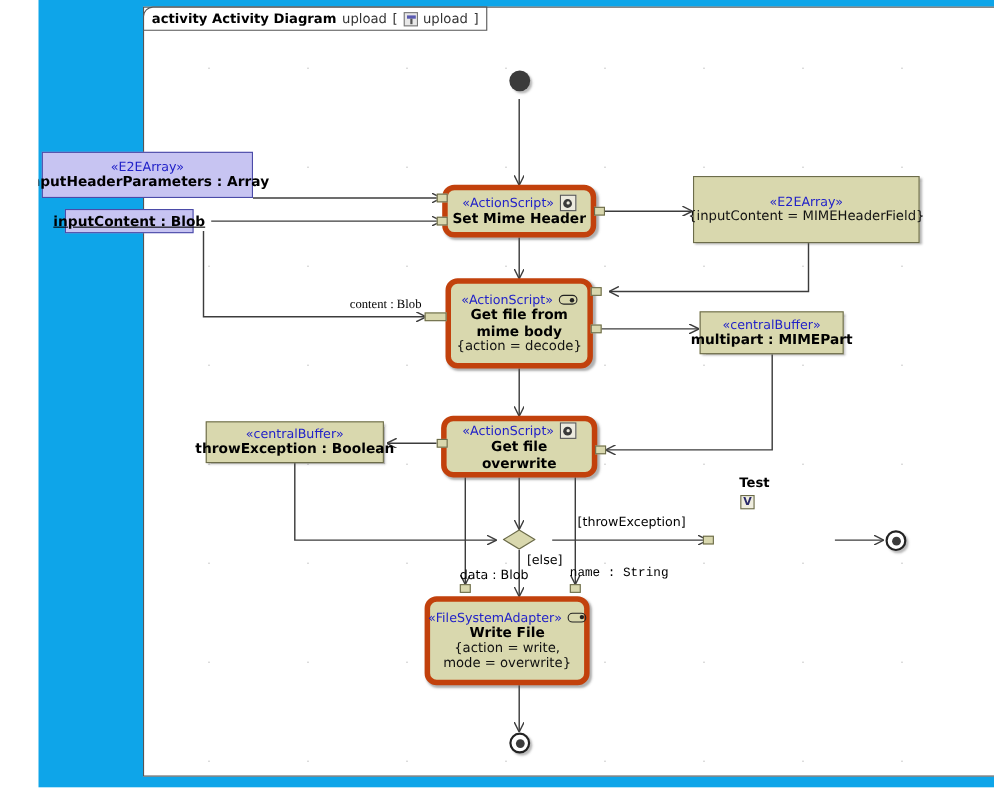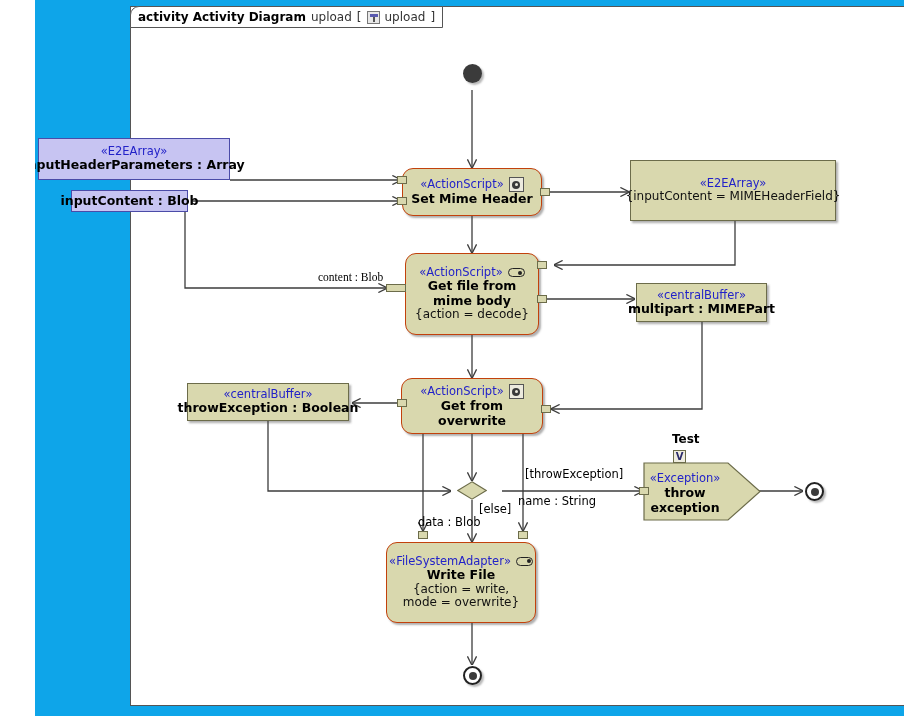--- a/index.html
+++ b/index.html
@@ -84,21 +84,21 @@
   
   .node {
     position: absolute;
     box-sizing: border-box;
     z-index: 3;
     font-size: 12px;
     line-height: 1.15;
   }
   .action {
     background: #d9d8ae;
-    border: 1px solid #c2410c;
+    border: 5px solid #c2410c;
     border-radius: 11px;
     box-shadow: 2px 2px 2px rgba(80,80,80,0.45);
     display: flex;
     flex-direction: column;
     align-items: center;
     justify-content: center;
     padding: 16px 6px;
   }
   .objnode {
     background: #d9d8ae;
@@ -345,21 +345,21 @@
     </g>
   </svg>
 
   <div class="initial" style="left:428px; top:64px;"></div>
 
   <div class="node param" style="left:3px; top:138px; width:192px; height:42px;">
     <div class="stereo">«E2EArray»</div>
     <div class="nname">inputHeaderParameters : Array</div>
   </div>
 
-  <div class="node param" style="left:36px; top:190px; width:117px; height:22px;">
+  <div class="node param" style="left:24px; top:190px; width:117px; height:22px;text-decoration:underline;">
     <div class="nname">inputContent : Blob</div>
   </div>
 
   <div class="node action" style="left:367px; top:168px; width:140px; height:48px;">
     <div class="hdr-row">
       <span class="stereo">«ActionScript»</span>
       <span class="script-icon"></span>
     </div>
     <div class="nname">Set Mime Header</div>
   </div>
@@ -389,21 +389,21 @@
   <div class="node objnode" style="left:601px; top:283px; width:131px; height:39px;">
     <div class="stereo">«centralBuffer»</div>
     <div class="nname">multipart : MIMEPart</div>
   </div>
 
   <div class="node action" style="left:366px; top:378px; width:142px; height:56px;">
     <div class="hdr-row">
       <span class="stereo">«ActionScript»</span>
       <span class="script-icon"></span>
     </div>
-    <div class="nname">Get from</div>
+    <div class="nname">Get file</div>
     <div class="nname">overwrite</div>
   </div>
   <div class="pin" style="left:362px; top:399px;"></div>
   <div class="pin" style="left:506px; top:405px;"></div>
 
   <div class="node objnode" style="left:152px; top:383px; width:162px; height:38px;">
     <div class="stereo">«centralBuffer»</div>
     <div class="nname">throwException : Boolean</div>
   </div>
 
@@ -411,32 +411,22 @@
     <svg width="30" height="19" viewBox="0 0 30 19">
       <polygon points="15,0.8 29.2,9.5 15,18.2 0.8,9.5" fill="#d9d8ae" stroke="#6c6c4a" stroke-width="1.1"></polygon>
     </svg>
   </div>
   <div class="guard" style="left:490px; top:467px;">[throwException]</div>
   <div class="guard" style="left:444px; top:502px;">[else]</div>
 
   <div class="pin" style="left:383px; top:531px;"></div>
   <div class="pinlabel" style="left:383px; top:515px;">data : Blob</div>
   <div class="pin" style="left:483px; top:531px;"></div>
-  <div class="pinlabel" style="left:483px; top:494px;">name : String</div>
-
-  <div id="exception-node" style="left:608px; top:462px; width:118px; height:58px;">
-    <svg width="118" height="62" viewBox="0 0 118 62" style="position:absolute;left:0;top:0;">
-      <polygon points="1,1 85,1 117,29.5 85,58 1,58" fill="#d9d8ae" stroke="#6c6c4a" stroke-width="1.2" style="filter:none;"></polygon>
-    </svg>
-    <div class="pent-label">
-      <div class="stereo">«Exception»</div>
-      <div class="nname">throw</div>
-      <div class="nname">exception</div>
-    </div>
-  </div>
+  <div class="pinlabel" style="left:483px; top:515px;font-family:Liberation Mono, monospace;">name : String</div>
+
   <div class="testpin" style="left:638px; top:450px;">V</div>
   <div class="testlabel" style="left:637px; top:432px;">Test</div>
   <div class="pin" style="left:604px; top:487px;"></div>
 
   <div class="final" style="left:770px; top:482px;"></div>
 
   <div class="node action" style="left:351px; top:542px; width:150px; height:81px;">
     <div class="hdr-row">
       <span class="stereo">«FileSystemAdapter»</span>
       <span class="pill-icon"></span>

